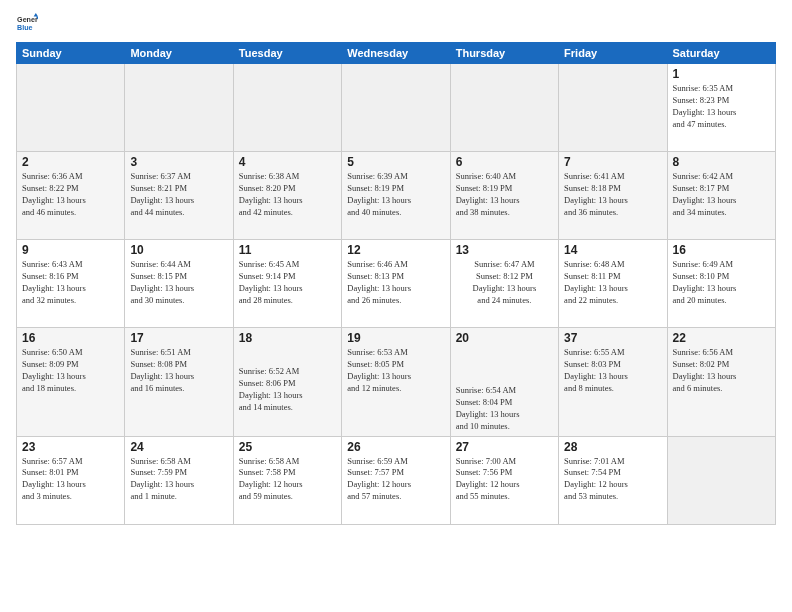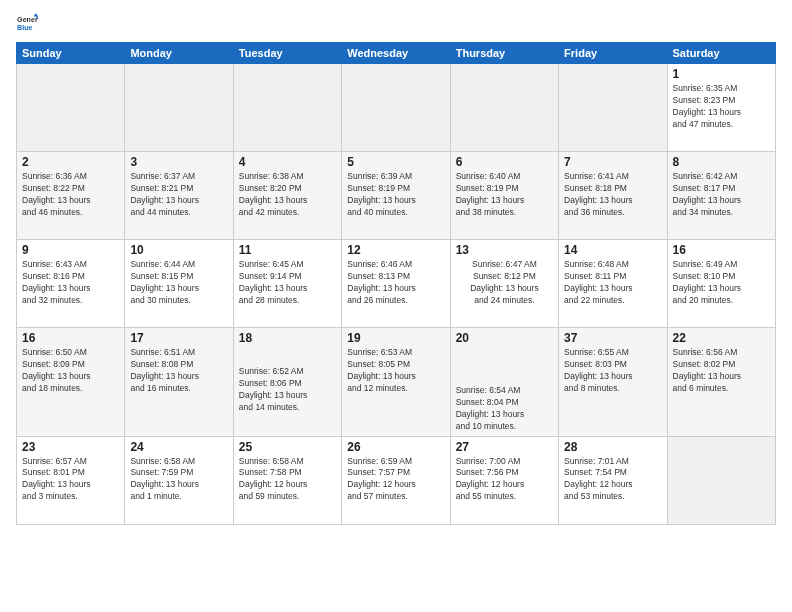--- a/index.html
+++ b/index.html
@@ -74,20 +74,21 @@
       font-size: 12px;
       font-weight: bold;
       color: #222;
       display: block;
       margin-bottom: 2px;
     }
     .day-info {
       font-size: 8.5px;
       color: #333;
       line-height: 1.4;
+      font-family: Liberation Serif, serif;
     }
     tbody tr:nth-child(odd) td {
       background: #fff;
     }
     tbody tr:nth-child(even) td {
       background: #f5f5f5;
     }
     tbody tr td.empty {
       background: #f0f0f0;
     }

